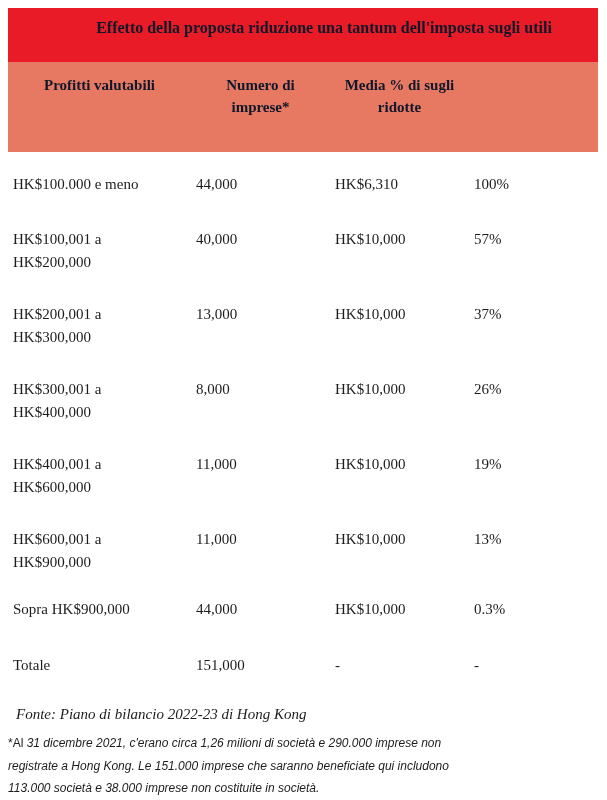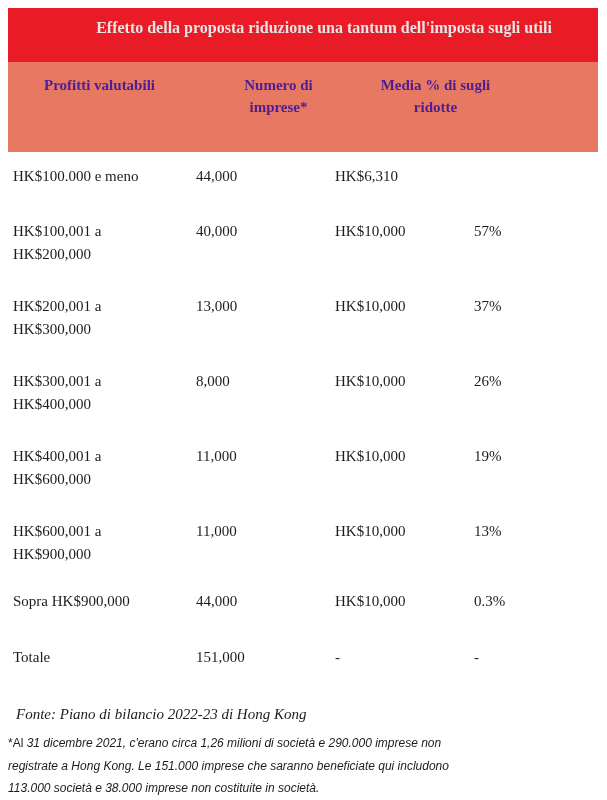--- a/index.html
+++ b/index.html
@@ -4,39 +4,38 @@
 <style>
   * { margin: 0; padding: 0; box-sizing: border-box; }
   html, body { width: 607px; height: 800px; background: #ffffff; overflow: hidden; }
   body { font-family: "Liberation Serif", serif; color: #1c1c1c; position: relative; }
 
   .doc { position: absolute; left: 8px; top: 8px; width: 590px; }
 
   
   .title-bar {
     background: #E91B27;
-    color: #e5e5e5;
+    color: #0f172a;
     height: 54px;
     padding: 9px 6px 0 48px;
     text-align: center;
     font-weight: bold;
     font-size: 16px;
     line-height: 21px;
   }
 
   
   .grid-row {
     display: grid;
     grid-template-columns: 183px 139px 139px 129px;
   }
   .header-row {
     background: #E77963;
     height: 90px;
-    color: #4c1d95;
-    gap: 18px;
+    color: #0f172a;
   }
   .header-row .hcell {
     padding-top: 12px;
     font-weight: bold;
     font-size: 15px;
     line-height: 22px;
     text-align: center;
     white-space: pre-line;
   }
 
@@ -44,20 +43,21 @@
   .tbody .trow { height: 75px; }
   .tbody .trow:nth-child(1) { height: 55px; }
   .tbody .trow:nth-child(6) { height: 70px; }
   .tbody .trow:nth-child(7) { height: 56px; }
   .tbody .trow:nth-child(8) { height: 55px; }
   .tbody .tcell {
     padding: 13px 4px 0 5px;
     font-size: 15px;
     line-height: 23px;
     white-space: pre-line;
+    margin-top: 8px;
   }
 
   
   .source {
     margin: 10px 0 0 8px;
     font-style: italic;
     font-size: 15px;
     line-height: 19px;
   }
   .source { position: absolute; left: 8px; top: 695px; width: 590px; }
@@ -90,20 +90,21 @@
     <div class="hcell">Media % di sugli
 ridotte</div>
   </div>
 
   <div class="tbody">
 
     <div class="grid-row trow">
       <div class="tcell">HK$100.000 e meno</div>
       <div class="tcell">44,000</div>
       <div class="tcell">HK$6,310</div>
+      <div class="tcell">100%</div>
     </div>
 
     <div class="grid-row trow">
       <div class="tcell">HK$100,001 a
 HK$200,000</div>
       <div class="tcell">40,000</div>
       <div class="tcell">HK$10,000</div>
       <div class="tcell">57%</div>
     </div>
 

